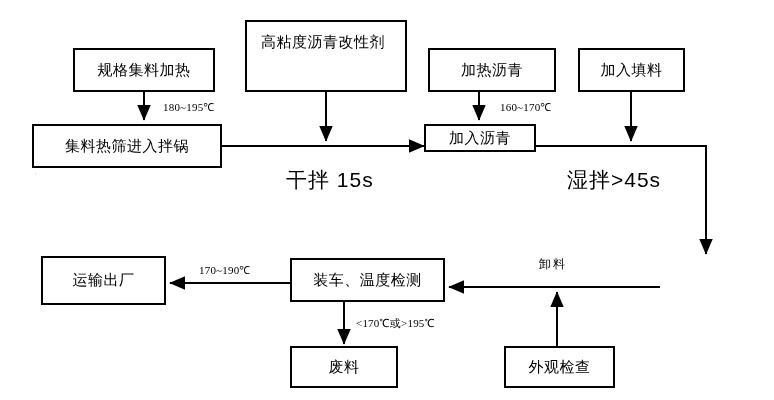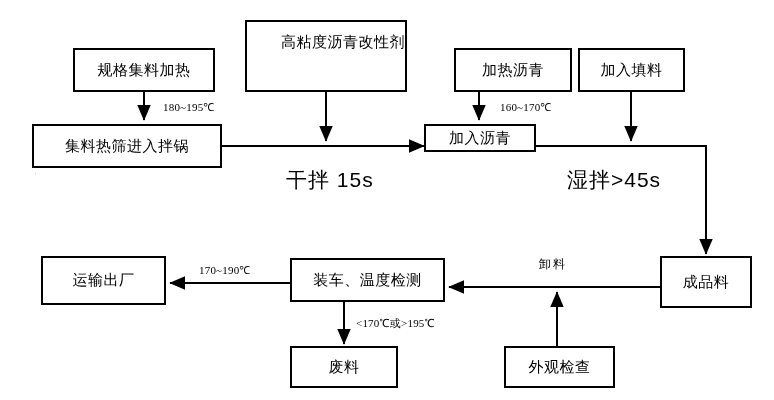--- a/index.html
+++ b/index.html
@@ -25,21 +25,21 @@
     justify-content: center;
     text-align: center;
     color: #000000;
     font-size: 15px;
     line-height: 1.25;
     letter-spacing: 0.5px;
     z-index: 3;
   }
   .node.two-line {
     align-items: flex-start;
-    justify-content: flex-end;
+    justify-content: flex-start;
     text-align: left;
     padding: 9px 0 0 14px;
     line-height: 1.45;
   }
   .node.two-line .ln { display: block; }
   .node .ln-ascii {
     font-family: "Liberation Serif", serif;
     letter-spacing: 0.5px;
   }
   .edge-label {
@@ -105,39 +105,36 @@
   <div class="node" style="left:73px; top:48px; width:142px; height:44px;">
     <span>规格集料加热</span>
   </div>
 
   <div class="node two-line" style="left:245px; top:20px; width:162px; height:72px;">
     <span>
       <span class="ln">高粘度沥青改性剂</span>
     </span>
   </div>
 
-  <div class="node" style="left:428px; top:48px; width:118px; height:44px;margin-left:26px;">
+  <div class="node" style="left:428px; top:48px; width:128px; height:44px;">
     <span>加热沥青</span>
   </div>
 
   <div class="node" style="left:578px; top:48px; width:107px; height:44px;">
     <span>加入填料</span>
   </div>
 
   <div class="node" style="left:32px; top:124px; width:190px; height:44px;">
     <span>集料热筛进入拌锅</span>
   </div>
 
   <div class="node" style="left:424px; top:124px; width:112px; height:28px;">
     <span>加入沥青</span>
   </div>
 
-  <div class="node" style="left:660px; top:256px; width:92px; height:52px;">
-    <span>成品料</span>
-  </div>
 
   <div class="node" style="left:290px; top:258px; width:155px; height:44px;">
     <span>装车、温度检测</span>
   </div>
 
   <div class="node" style="left:41px; top:256px; width:125px; height:49px;">
     <span>运输出厂</span>
   </div>
 
   <div class="node" style="left:290px; top:346px; width:108px; height:42px;">

